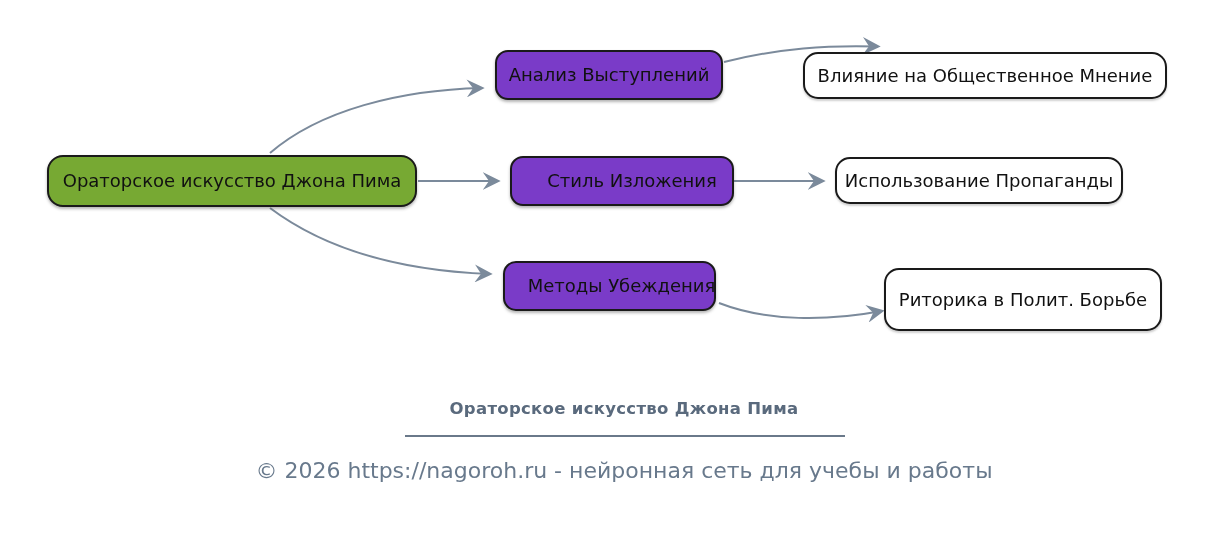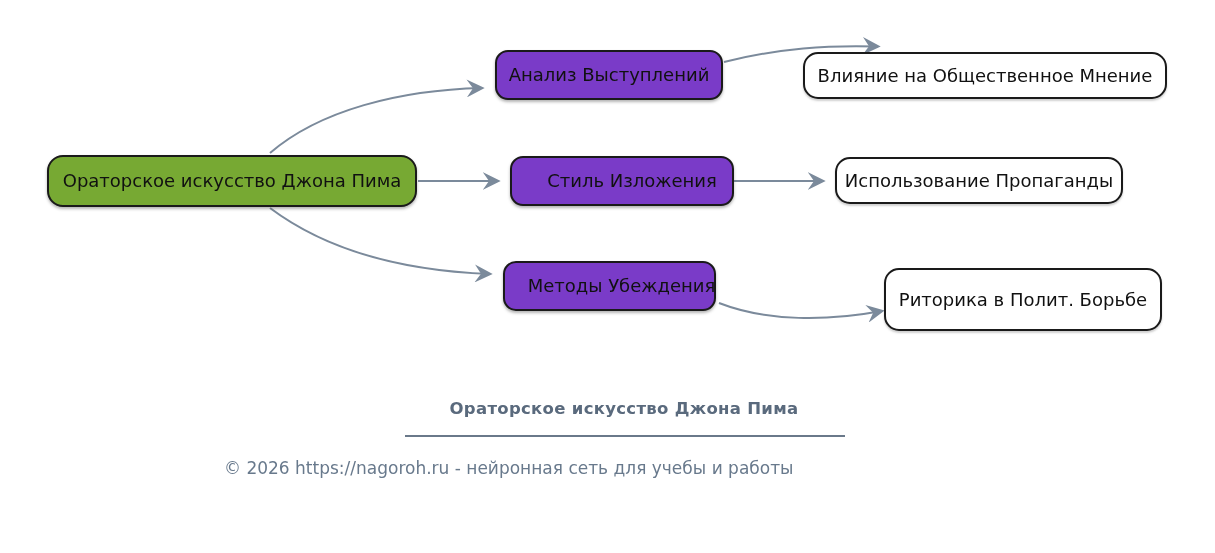--- a/index.html
+++ b/index.html
@@ -68,21 +68,22 @@
   }
   .footer-divider {
     position: absolute;
     left: 405px; top: 435px; width: 440px;
     border-top: 2px solid var(--footer-title-color, #5A6A7D);
     opacity: 0.9;
   }
   .footer-copyright {
     position: absolute;
     left: 224px; top: 458px; width: 800px;
-    font-size: 17px;
+    text-align: center;
+    font-size: 22px;
     color: var(--footer-text-color, #68798C);
   }
 </style>
 </head>
 <body>
 
 <div id="canvas">
 
   <svg id="edges" viewBox="0 0 1215 553" xmlns="http://www.w3.org/2000/svg">
     <defs>

